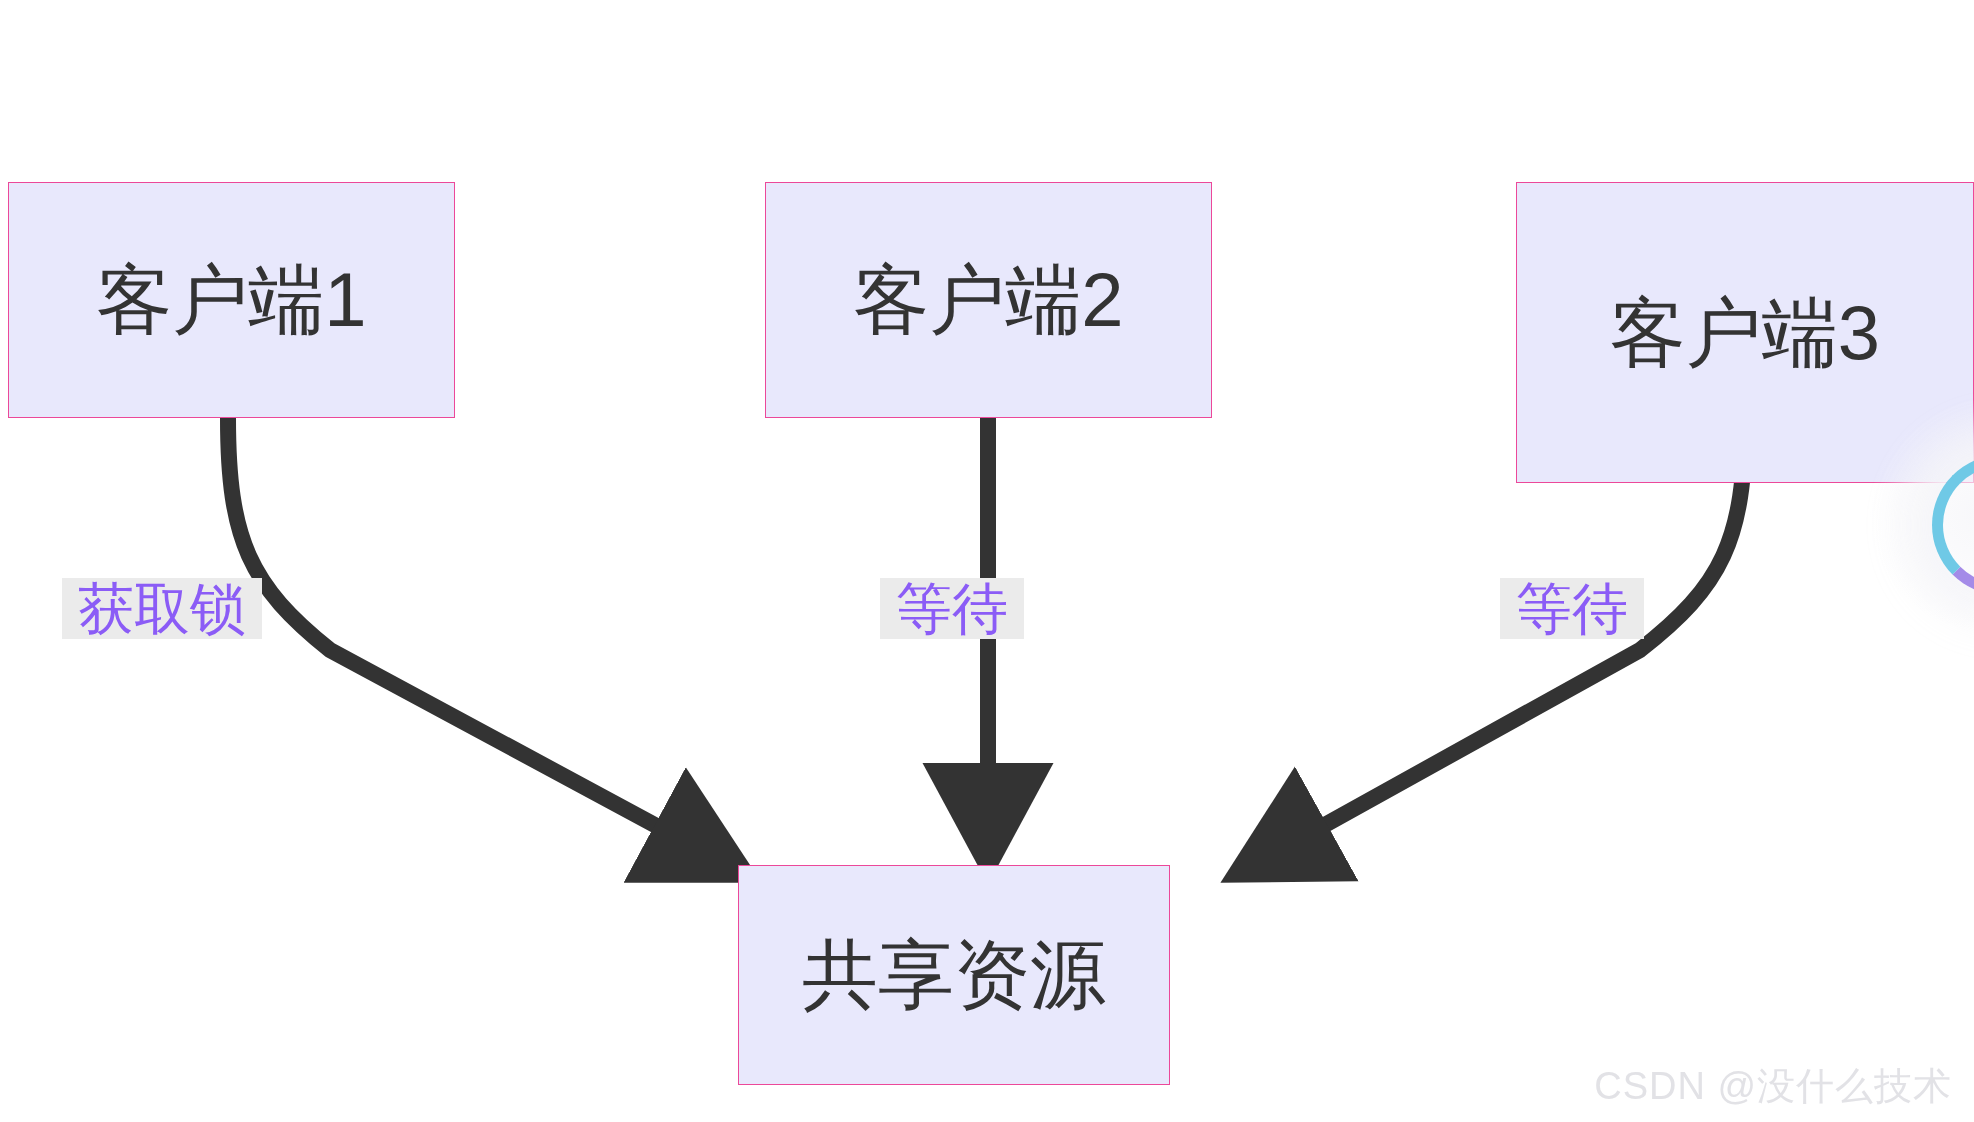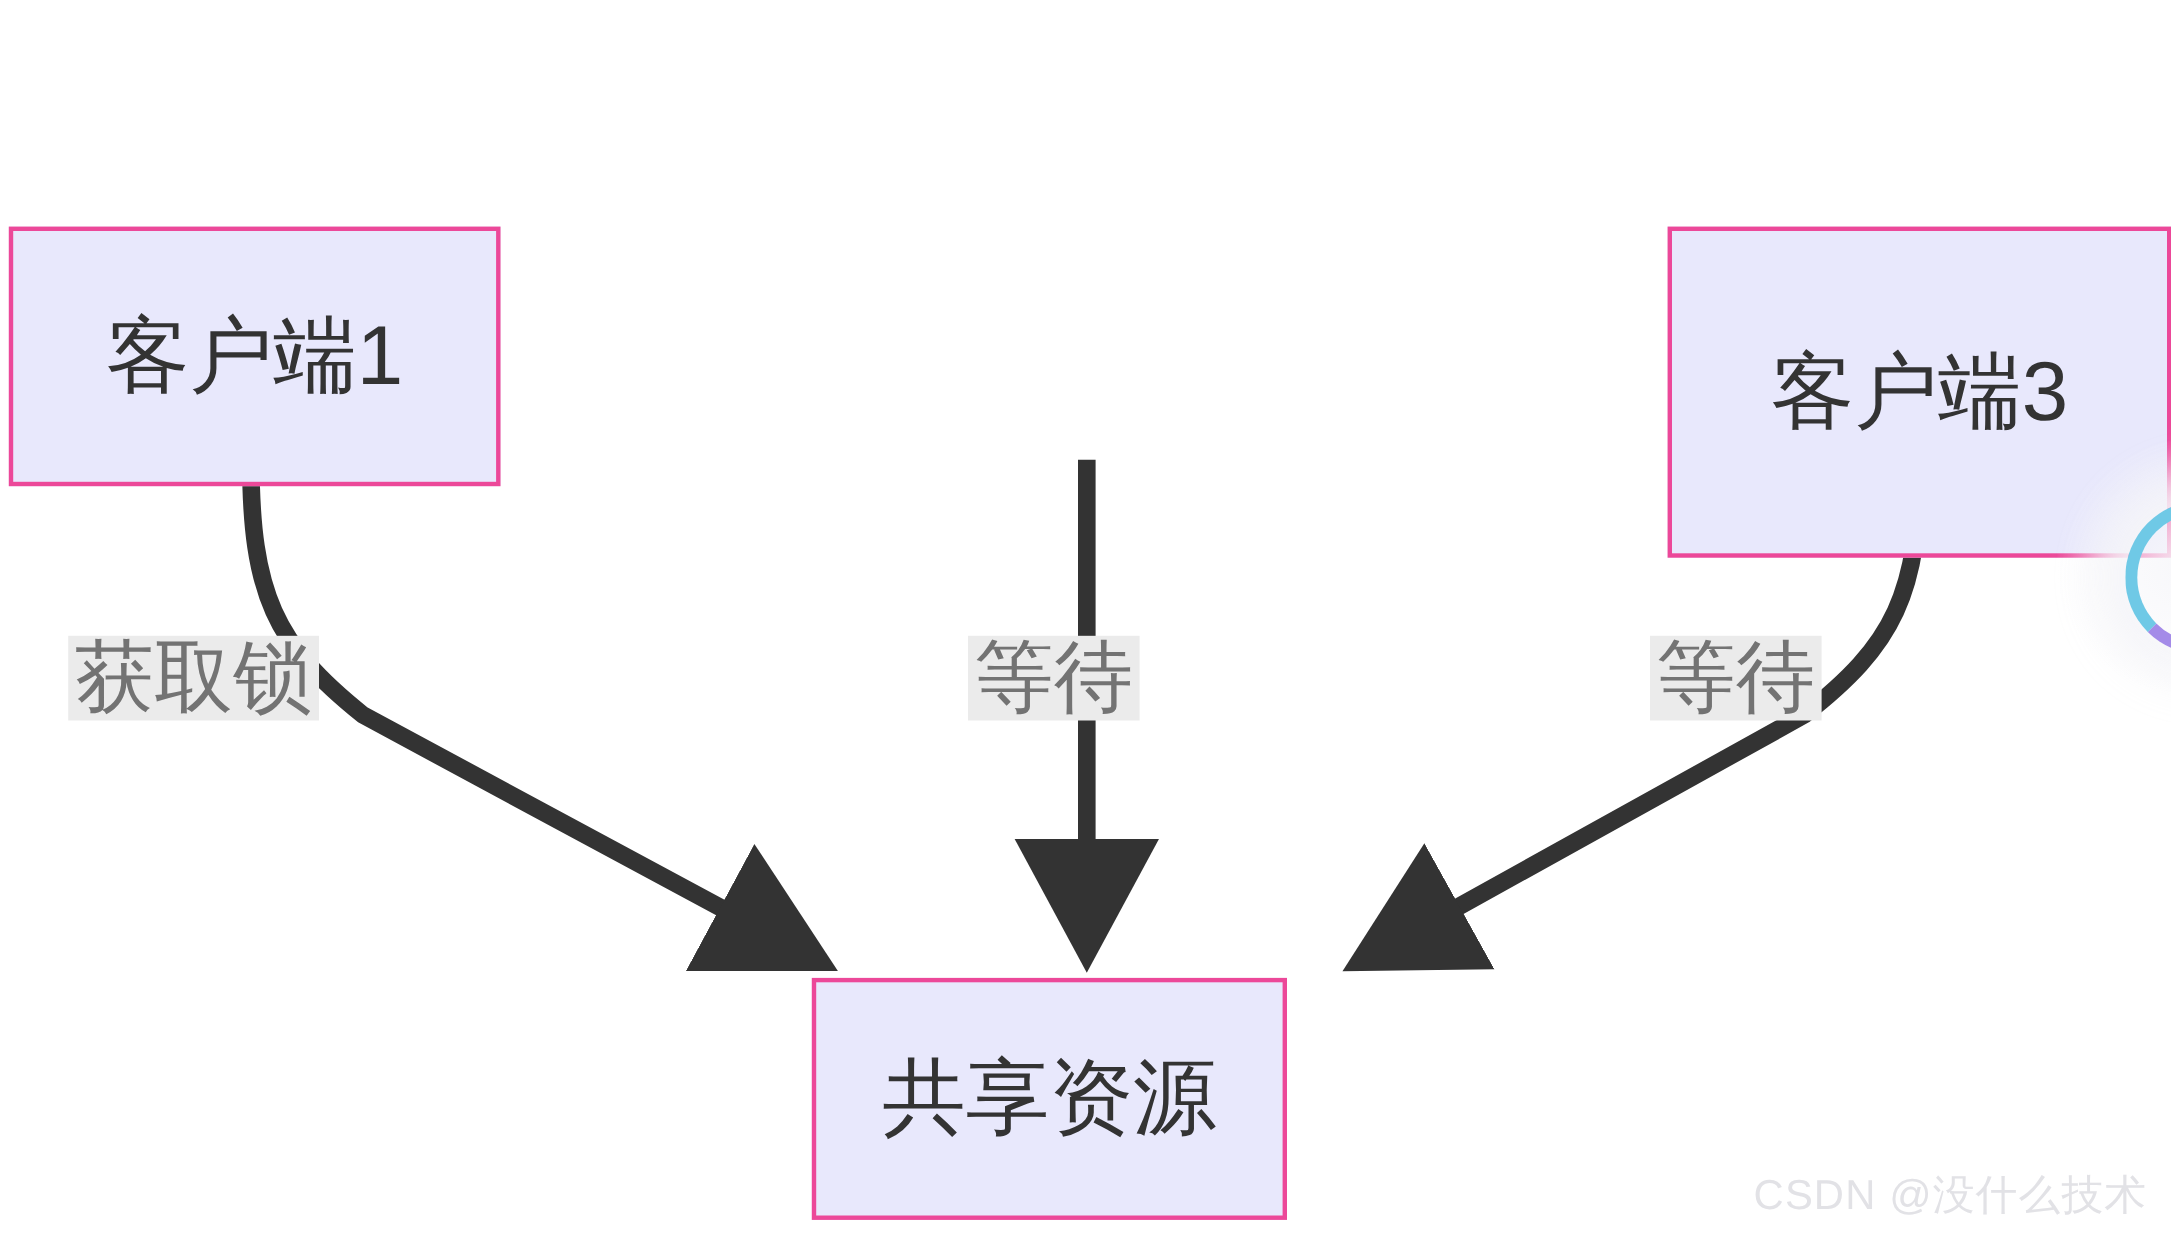--- a/index.html
+++ b/index.html
@@ -16,26 +16,25 @@
   #canvas {
     position: relative;
     width: 1974px;
     height: 1122px;
     background: #ffffff;
   }
   .node {
     position: absolute;
     box-sizing: border-box;
     background: #E8E8FC;
-    border: 4px solid #ec4899;
+    border: 1px solid #ec4899;
     display: flex;
     align-items: center;
     justify-content: center;
     z-index: 3;
-    margin-top: 24px;
   }
   .node-label {
     font-size: 76px;
     line-height: 1;
     color: #333333;
     white-space: nowrap;
     letter-spacing: 0px;
   }
   #node-client1 { left: 8px;    top: 182px; width: 447px; height: 236px; }
   #node-client2 { left: 765px;  top: 182px; width: 447px; height: 236px; }
@@ -46,24 +45,24 @@
     position: absolute;
     left: 0;
     top: 0;
     width: 1974px;
     height: 1122px;
     z-index: 2;
   }
   .edge-label {
     position: absolute;
     background: #EBEBEB;
-    color: #737373;
-    font-size: 72px;
+    color: #8b5cf6;
+    font-size: 56px;
     line-height: 1.02;
-    padding: 2px 6px;
+    padding: 2px 16px;
     white-space: nowrap;
     z-index: 5;
   }
   #edge-label-acquire { left: 62px;  top: 578px; }
   #edge-label-wait1   { left: 880px; top: 578px; }
   #edge-label-wait2   { left: 1500px; top: 578px; }
 
   #watermark {
     position: absolute;
     right: 22px;
@@ -114,20 +113,23 @@
 
     <path d="M 988 418 L 988 862" fill="none" stroke="#333333" stroke-width="16" stroke-linecap="butt" marker-end="url(#arrowhead)"></path>
 
     <path d="M 1745 418 C 1745 540, 1722 586, 1640 650 L 1240 872" fill="none" stroke="#333333" stroke-width="16" stroke-linecap="butt" marker-end="url(#arrowhead)"></path>
   </svg>
 
   <div class="node" id="node-client1">
     <span class="node-label">客户端1</span>
   </div>
 
+  <div class="node" id="node-client2">
+    <span class="node-label">客户端2</span>
+  </div>
 
   <div class="node" id="node-client3">
     <span class="node-label">客户端3</span>
   </div>
 
   <div class="node" id="node-shared">
     <span class="node-label">共享资源</span>
   </div>
 
   <div class="edge-label" id="edge-label-acquire">获取锁</div>

